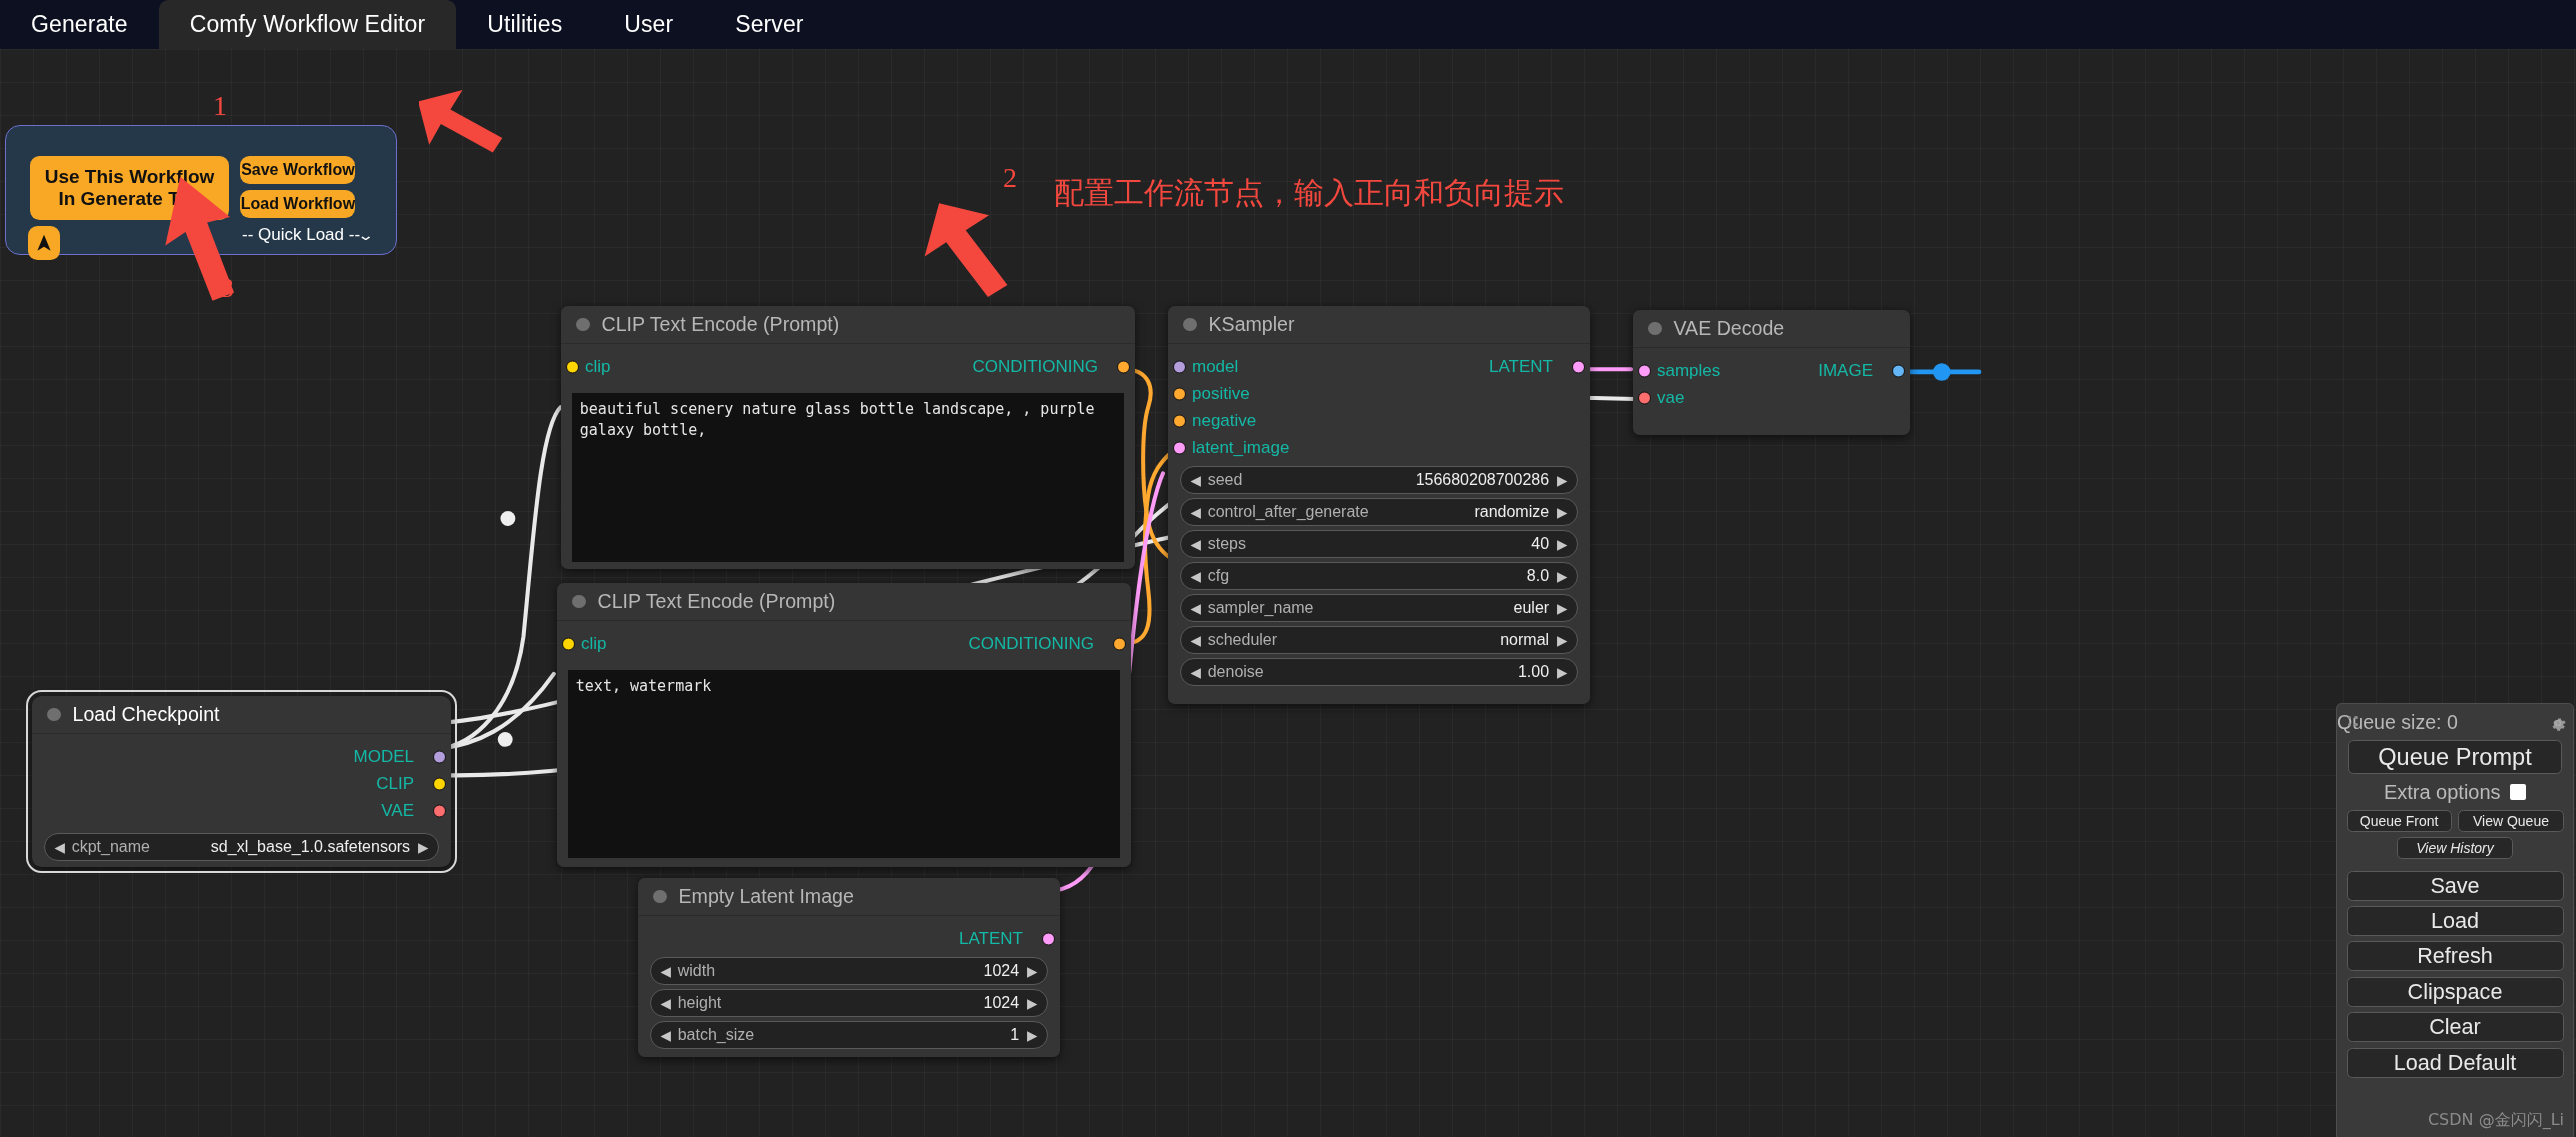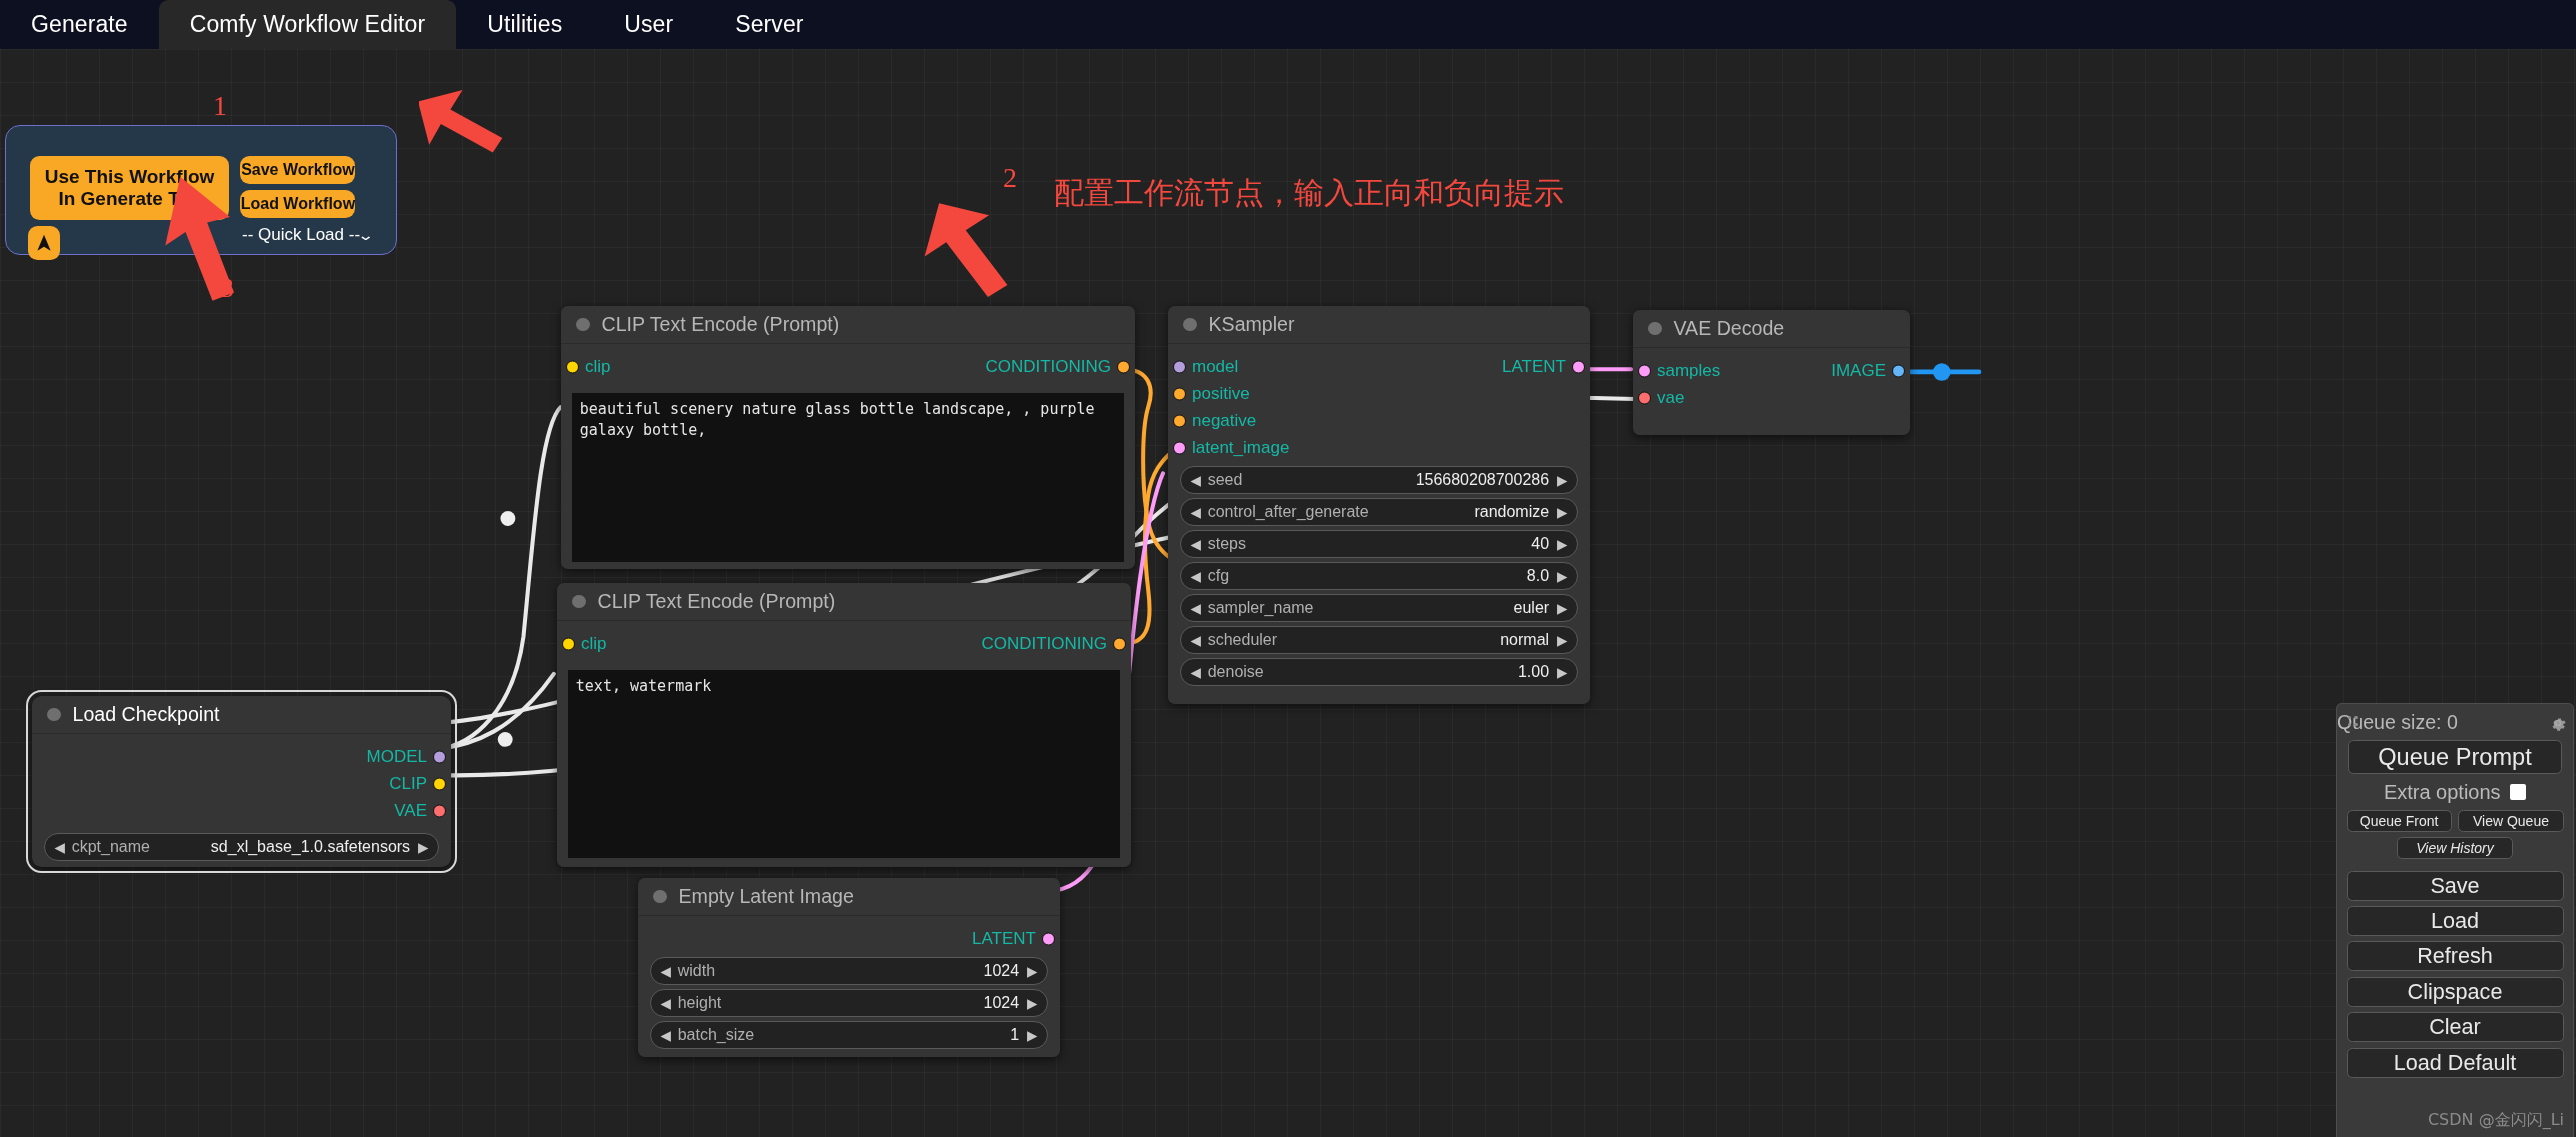--- a/index.html
+++ b/index.html
@@ -142,21 +142,21 @@
   .node-body { position: relative; padding: 9.5px 0 10.8px; }
 
   
   .slot-row {
     position: relative;
     height: 27px;
     display: flex; align-items: center;
     color: #14b8a6; font-size: 17px;
   }
   .slot-in { padding-left: 24px; }
-  .slot-out { justify-content: flex-end; padding-right: 24px; }
+  .slot-out { justify-content: flex-end; padding-right: 37px; }
   .port {
     position: absolute;
     width: 13px; height: 13px; border-radius: 50%;
     border: 1px solid #111111;
     top: 50%; transform: translateY(-50%);
   }
   .port.left  { left: 5.4px; }
   .port.right { right: 5.4px; }
   .p-clip   { background: #FFD500; }
   .p-cond   { background: #FFA931; }

